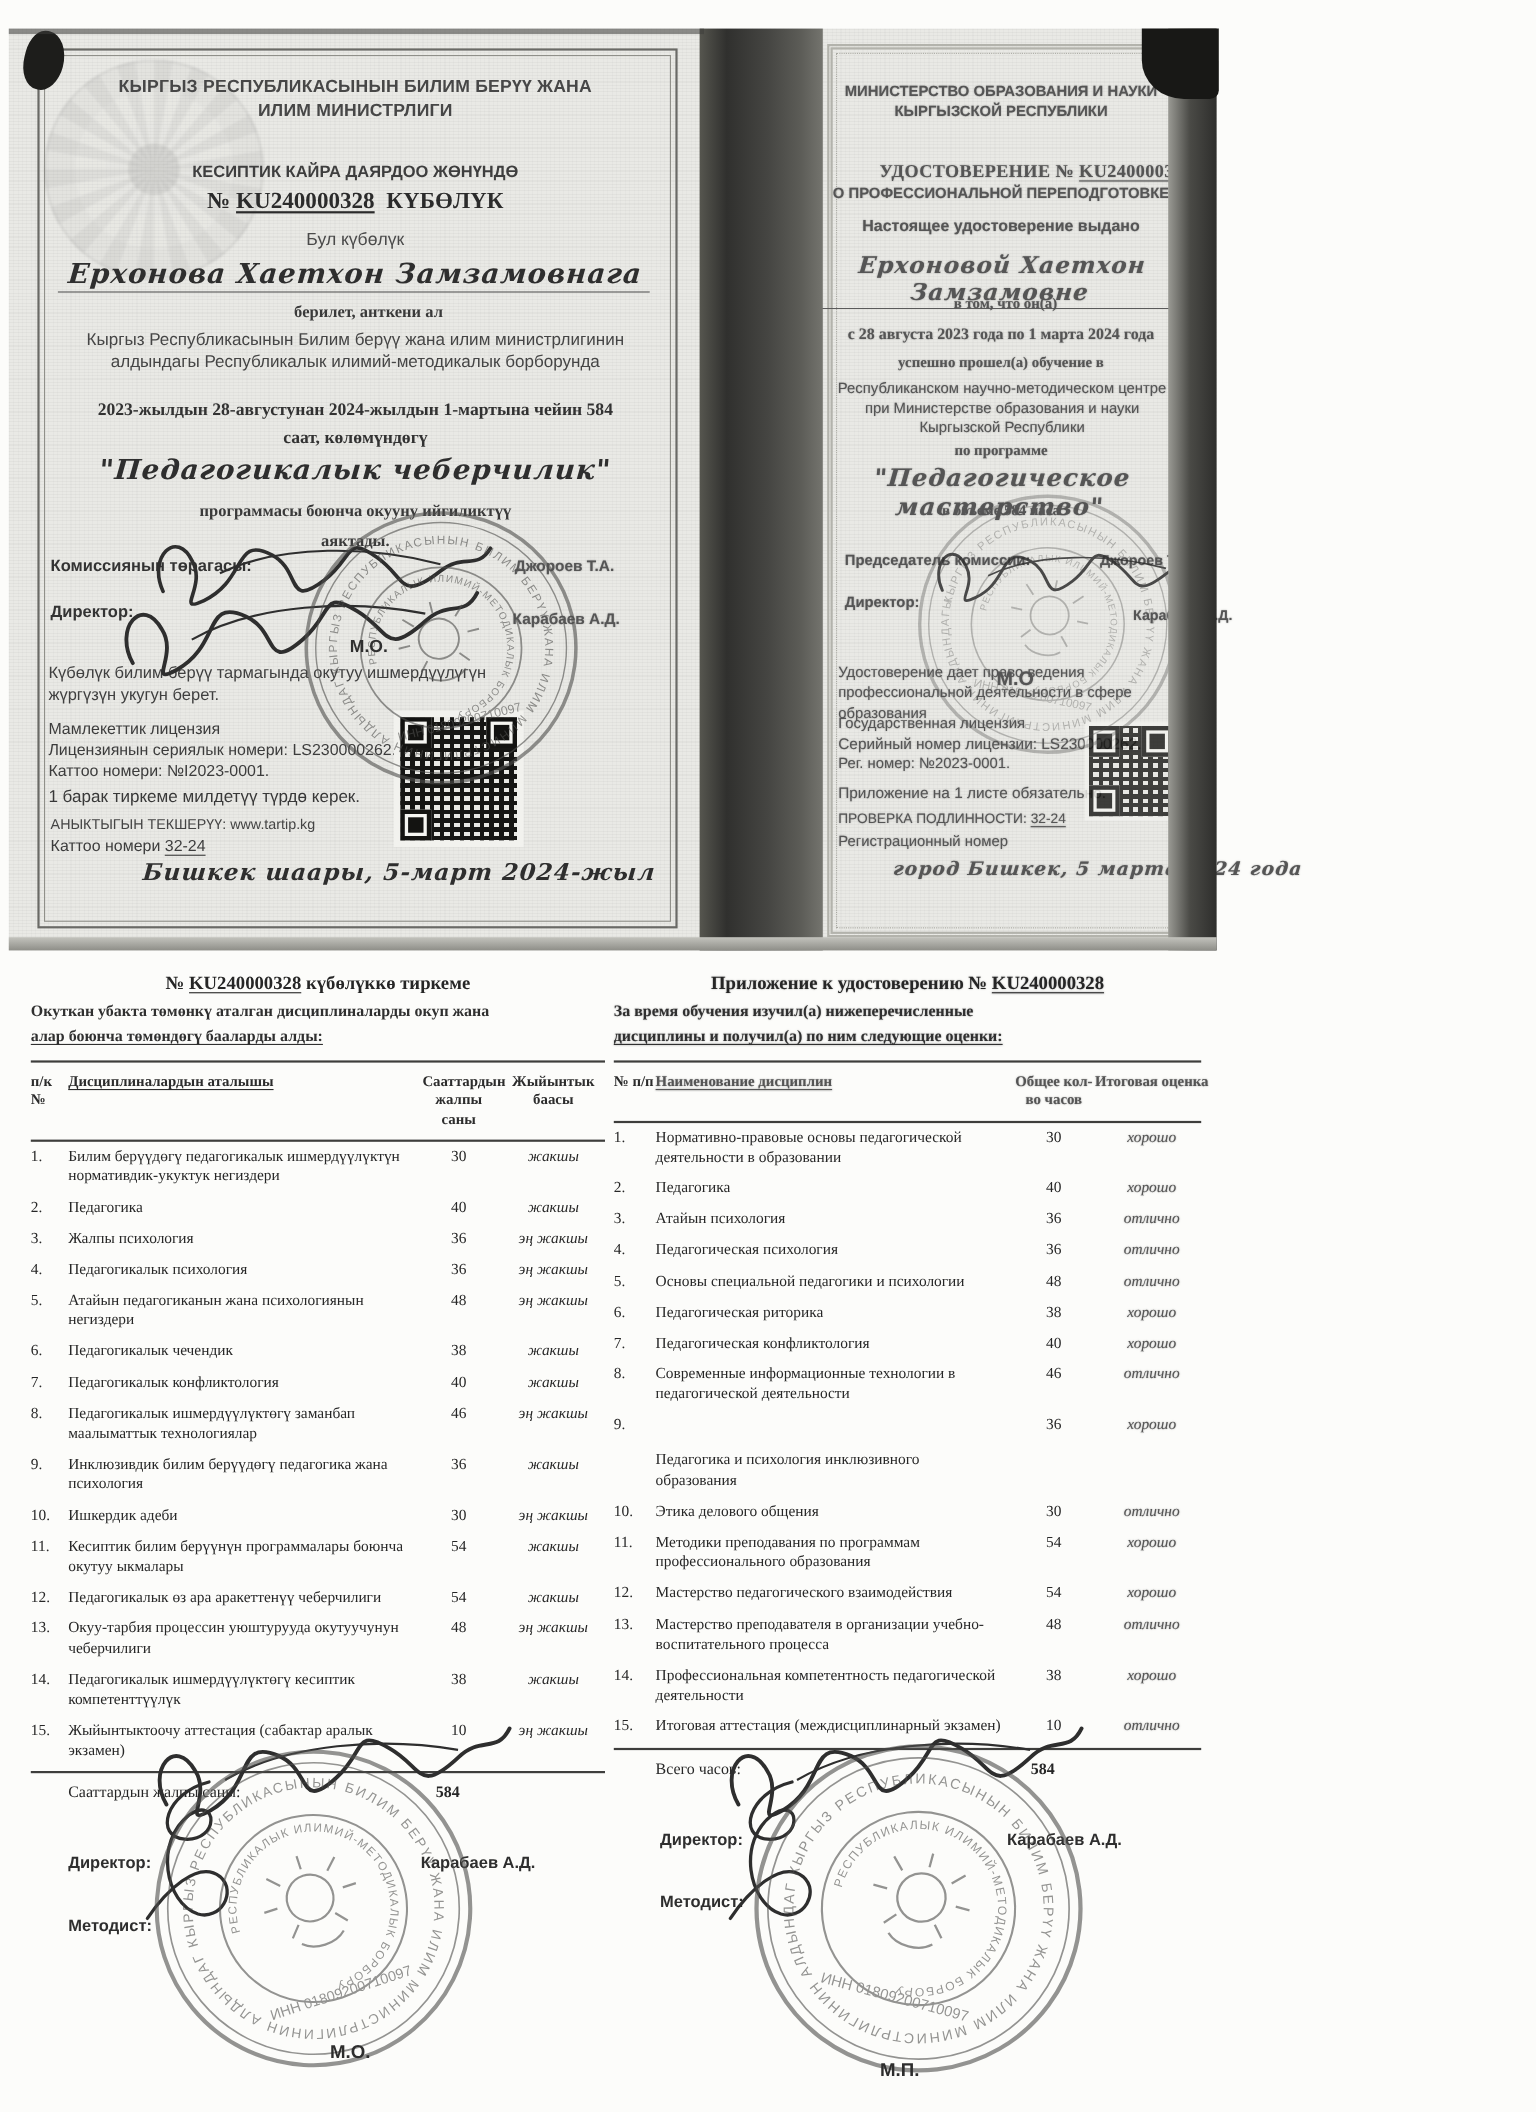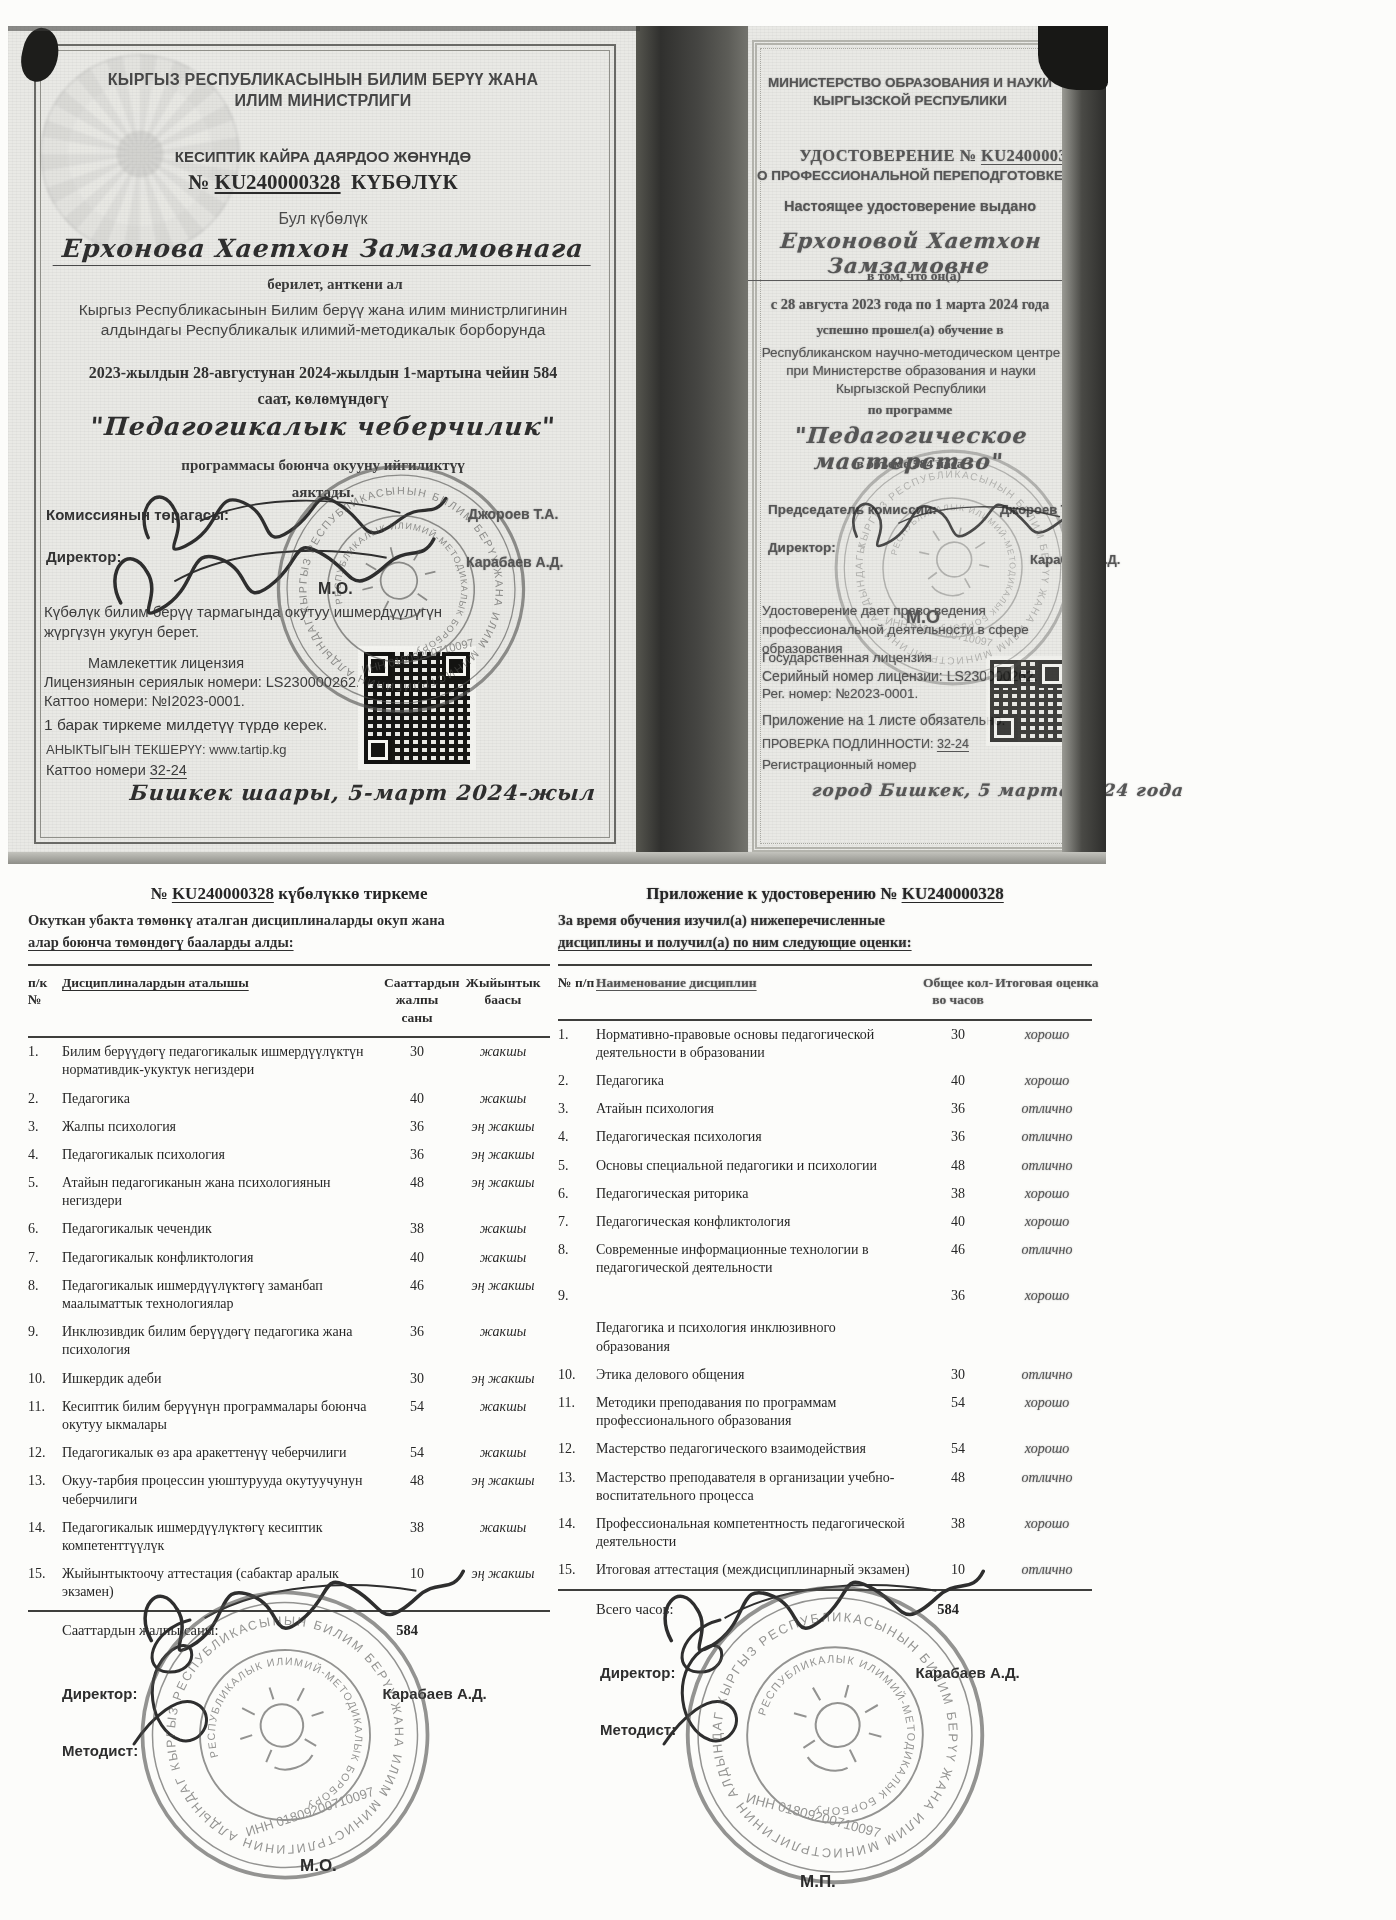--- a/index.html
+++ b/index.html
@@ -146,21 +146,21 @@
     <use href="#sigSym"></use>
     </svg>
 
   <svg class="abs stamp" style="left:272px;top:460px;width:258px;height:258px;opacity:.6;transform:rotate(-14deg);" viewBox="0 0 240 240">
       <use href="#stampSym"></use>
     </svg>
   <div class="abs txt b" style="left:318px;top:580px;font-size:16px;color:#2f2f2f;z-index:5;">М.О.</div>
 
   <div class="abs txt" style="left:44px;top:602px;width:430px;font-size:15px;line-height:1.35;color:#3f3f3f;">Күбөлүк билим берүү тармагында окутуу ишмердүүлүгүн жүргүзүн укугун берет.</div>
 
-  <div class="abs txt" style="left:44px;top:655px;font-size:14.5px;color:#3c3c3c;margin-left:44px;">Мамлекеттик лицензия</div>
+  <div class="abs txt" style="left:44px;top:655px;font-size:14.5px;color:#3c3c3c;">Мамлекеттик лицензия</div>
   <div class="abs txt" style="left:44px;top:674px;font-size:14.5px;color:#3c3c3c;">Лицензиянын сериялык номери: LS230000262.</div>
   <div class="abs txt" style="left:44px;top:693px;font-size:14.5px;color:#3c3c3c;">Каттоо номери: №I2023-0001.</div>
 
   <div class="abs txt" style="left:44px;top:716px;font-size:15.5px;color:#383838;">1 барак тиркеме милдетүү түрдө керек.</div>
 
   <div class="abs txt" style="left:46px;top:742px;font-size:13px;color:#444;">АНЫКТЫГЫН ТЕКШЕРҮҮ: www.tartip.kg</div>
 
   <div class="abs txt" style="left:46px;top:762px;font-size:14.5px;color:#3c3c3c;">
     <span>Каттоо номери</span>
     <span class="u">32-24</span>

